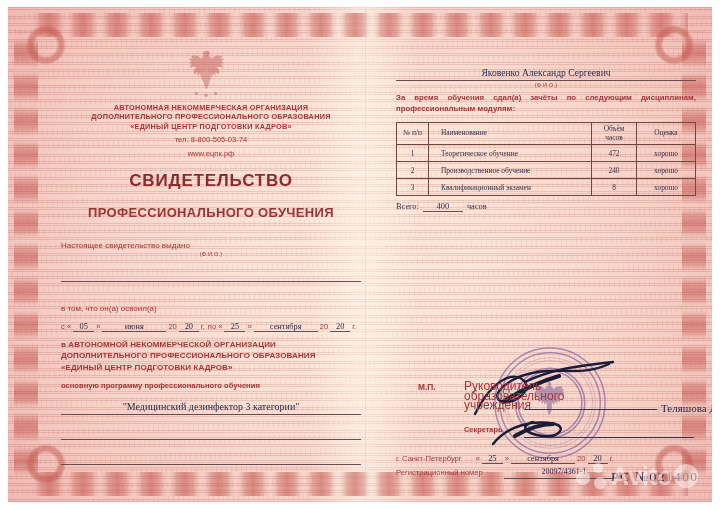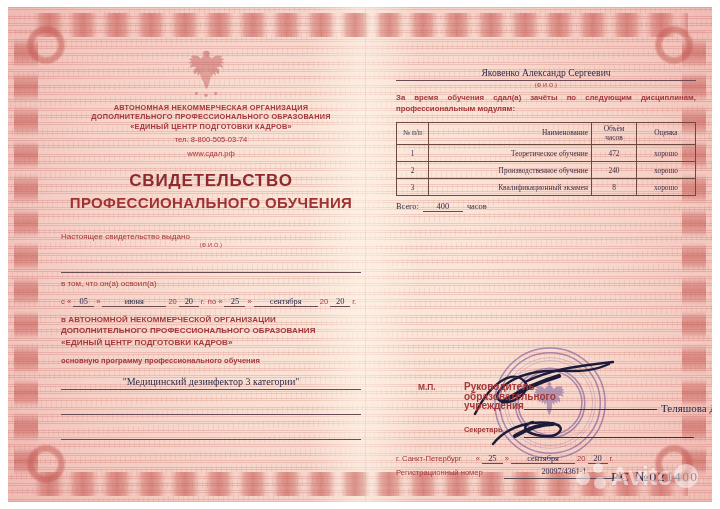--- a/index.html
+++ b/index.html
@@ -85,32 +85,32 @@
   
   #emblem{position:absolute;left:167px;top:36px;width:62px;height:62px;opacity:.42;}
 
   
   #left-col{position:absolute;left:53px;top:96px;width:300px;color:#8d2b30;}
   .org-line{text-align:center;font-weight:bold;font-size:7.3px;letter-spacing:.25px;
     line-height:9.4px;color:#a33a3c;}
   .contact{text-align:center;font-size:7.6px;color:#a8393c;line-height:11px;margin-top:3px;}
   #title-main{text-align:center;font-weight:bold;font-size:17px;letter-spacing:.8px;
     color:#8e2a2e;margin-top:12px;}
-  #title-sub{text-align:center;font-weight:bold;font-size:15px;letter-spacing:.35px;
-    color:#9d3335;margin-top:3px;}
+  #title-sub{text-align:center;font-weight:bold;font-size:13px;letter-spacing:.35px;
+    color:#9d3335;margin-top:14px;}
 
   #issued-label{font-size:8px;color:#a3383a;margin-top:21px;}
 
   .fill-line{position:relative;border-bottom:1.3px solid #6b4a52;height:15px;margin-top:9px;}
   .fill-val{position:absolute;left:0;right:0;bottom:2px;text-align:center;
     font-family:"Liberation Serif",serif;font-size:10px;color:#2f2b4a;white-space:nowrap;}
   .micro{text-align:center;font-size:5.6px;color:#a3383a;margin-top:1px;letter-spacing:.2px;}
 
   .lbl{font-size:8px;color:#a3383a;}
-  #about-line{margin-top:6px;}
+  #about-line{margin-top:22px;}
 
   
   #date-row{margin-top:9px;font-size:7.6px;color:#a3383a;white-space:nowrap;
     display:flex;align-items:baseline;}
   .ins{font-family:"Liberation Serif",serif;font-size:8.4px;color:#2f2b4a;
     border-bottom:1px solid #6b4a52;display:inline-block;text-align:center;
     padding:0 2px;margin:0 2px;}
   .w-day{min-width:17px;} .w-mon{min-width:60px;} .w-yr{min-width:16px;}
 
   .org-bold{font-weight:bold;font-size:8px;color:#a3383a;line-height:11.2px;letter-spacing:.1px;}
@@ -126,34 +126,34 @@
     color:#a3383a;font-weight:600;}
 
   
   table{border-collapse:collapse;width:300px;margin-top:8px;
     font-family:"Liberation Serif",serif;}
   table,th,td{border:1px solid #6e4a3e;}
   th,td{color:#3a2f48;font-size:7.4px;padding:2px 3px;}
   th{font-weight:normal;text-align:center;line-height:8.5px;}
   td{height:12px;}
   .c-num{width:25px;text-align:center;}
-  .c-name{text-align:right;padding-left:4px;}
+  .c-name{text-align:left;padding-left:12px;}
   .c-hrs{width:38px;text-align:center;}
   .c-mark{width:52px;text-align:center;}
 
   #total-row{margin-top:6px;font-family:"Liberation Serif",serif;font-size:8.4px;
     color:#3a2f48;display:flex;align-items:baseline;}
   #total-val{border-bottom:1px solid #6b4a52;min-width:40px;text-align:center;
     margin:0 4px;color:#2f2b4a;}
 
   
   #sig-block{position:absolute;left:410px;top:375px;width:285px;}
   #mp{position:absolute;left:0;top:0;font-size:8.4px;font-weight:bold;color:#a3383a;}
-  #sig1-label{position:absolute;left:46px;top:0;font-size:10px;color:#a3383a;
-    line-height:9.5px;font-weight:700;}
+  #sig1-label{position:absolute;left:46px;top:0;font-size:12px;color:#a3383a;
+    line-height:9.5px;font-weight:400;}
   #sig1-line{position:absolute;left:106px;top:27px;width:133px;border-bottom:1.2px solid #3a2f48;}
   #sig1-name{position:absolute;left:243px;top:20px;font-family:"Liberation Serif",serif;
     font-size:11px;color:#2f2b4a;white-space:nowrap;}
   #sig2-label{position:absolute;left:46px;top:43px;font-size:7.4px;color:#a3383a;font-weight:600;}
   #sig2-line{position:absolute;left:106px;top:55px;width:170px;border-bottom:1.2px solid #3a2f48;}
 
   
   #stamp{position:absolute;left:484px;top:338px;width:116px;height:116px;
     border-radius:50%;opacity:.55;}
   
@@ -204,21 +204,21 @@
             <circle cx="32" cy="54" r="1.8"></circle>
             <circle cx="42" cy="52" r="1.6"></circle>
         </g>
       </svg>
 
       <div id="left-col">
         <div class="org-line">АВТОНОМНАЯ НЕКОММЕРЧЕСКАЯ ОРГАНИЗАЦИЯ</div>
         <div class="org-line">ДОПОЛНИТЕЛЬНОГО ПРОФЕССИОНАЛЬНОГО ОБРАЗОВАНИЯ</div>
         <div class="org-line">«ЕДИНЫЙ ЦЕНТР ПОДГОТОВКИ КАДРОВ»</div>
         <div class="contact">тел. 8-800-505-03-74</div>
-        <div class="contact">www.сдал.рф</div>
+        <div class="contact">www.ецпк.рф</div>
 
         <div id="title-main">СВИДЕТЕЛЬСТВО</div>
         <div id="title-sub">ПРОФЕССИОНАЛЬНОГО ОБУЧЕНИЯ</div>
 
         <div id="issued-label">Настоящее свидетельство выдано</div>
 
         <div class="micro">(Ф.И.О.)</div>
 
         <div class="fill-line"></div>
 

